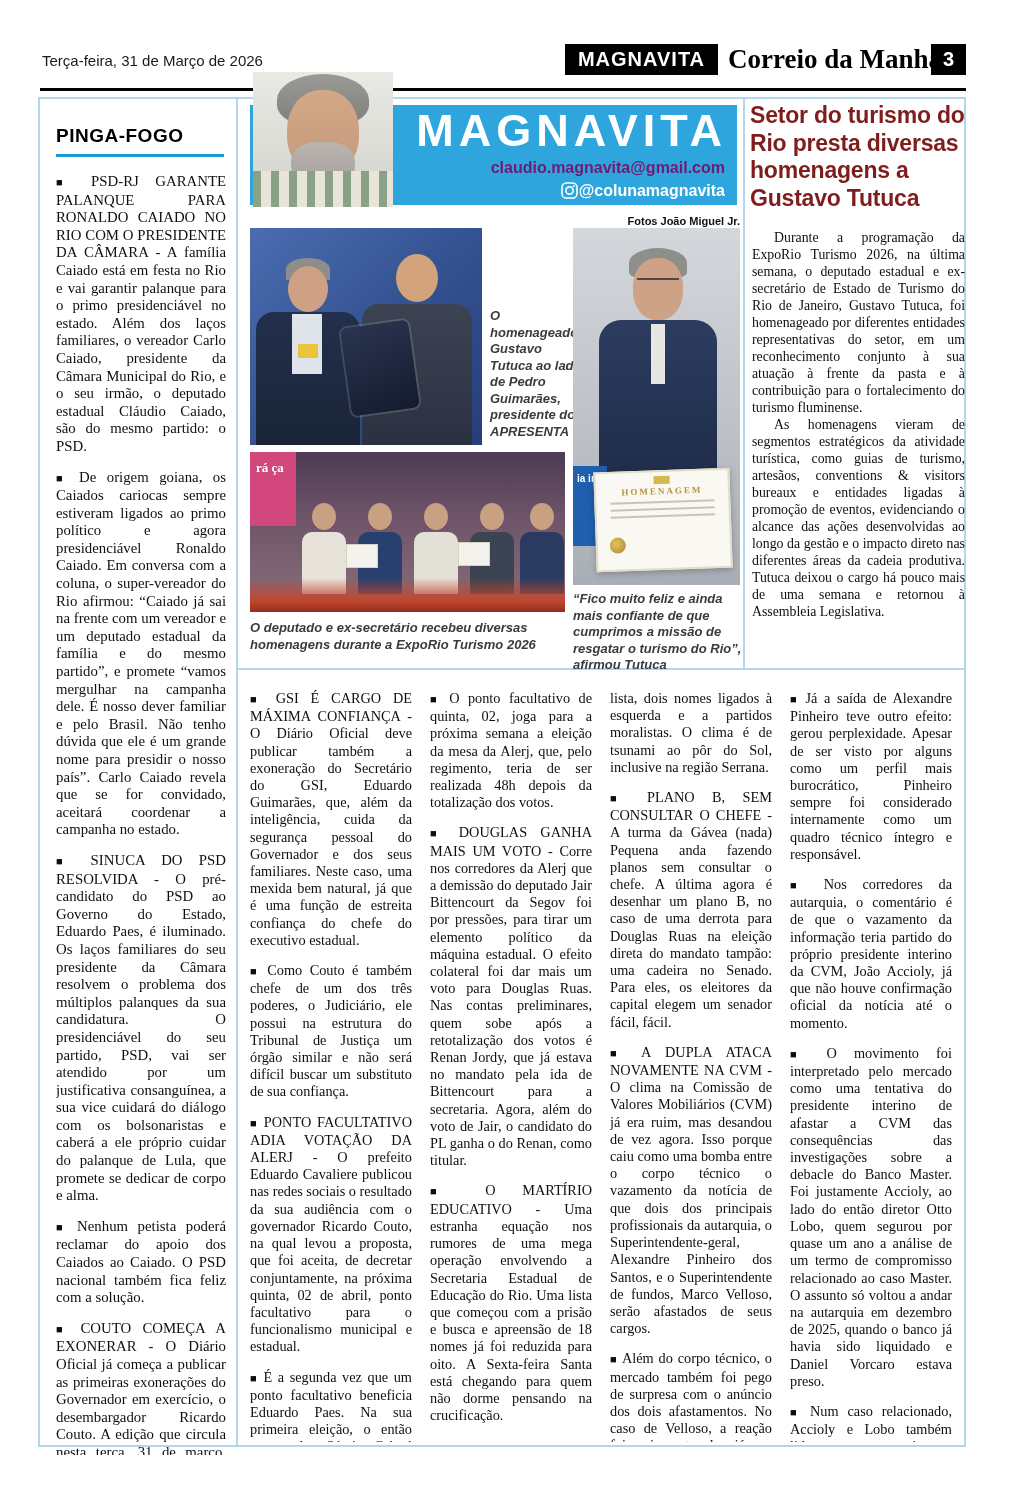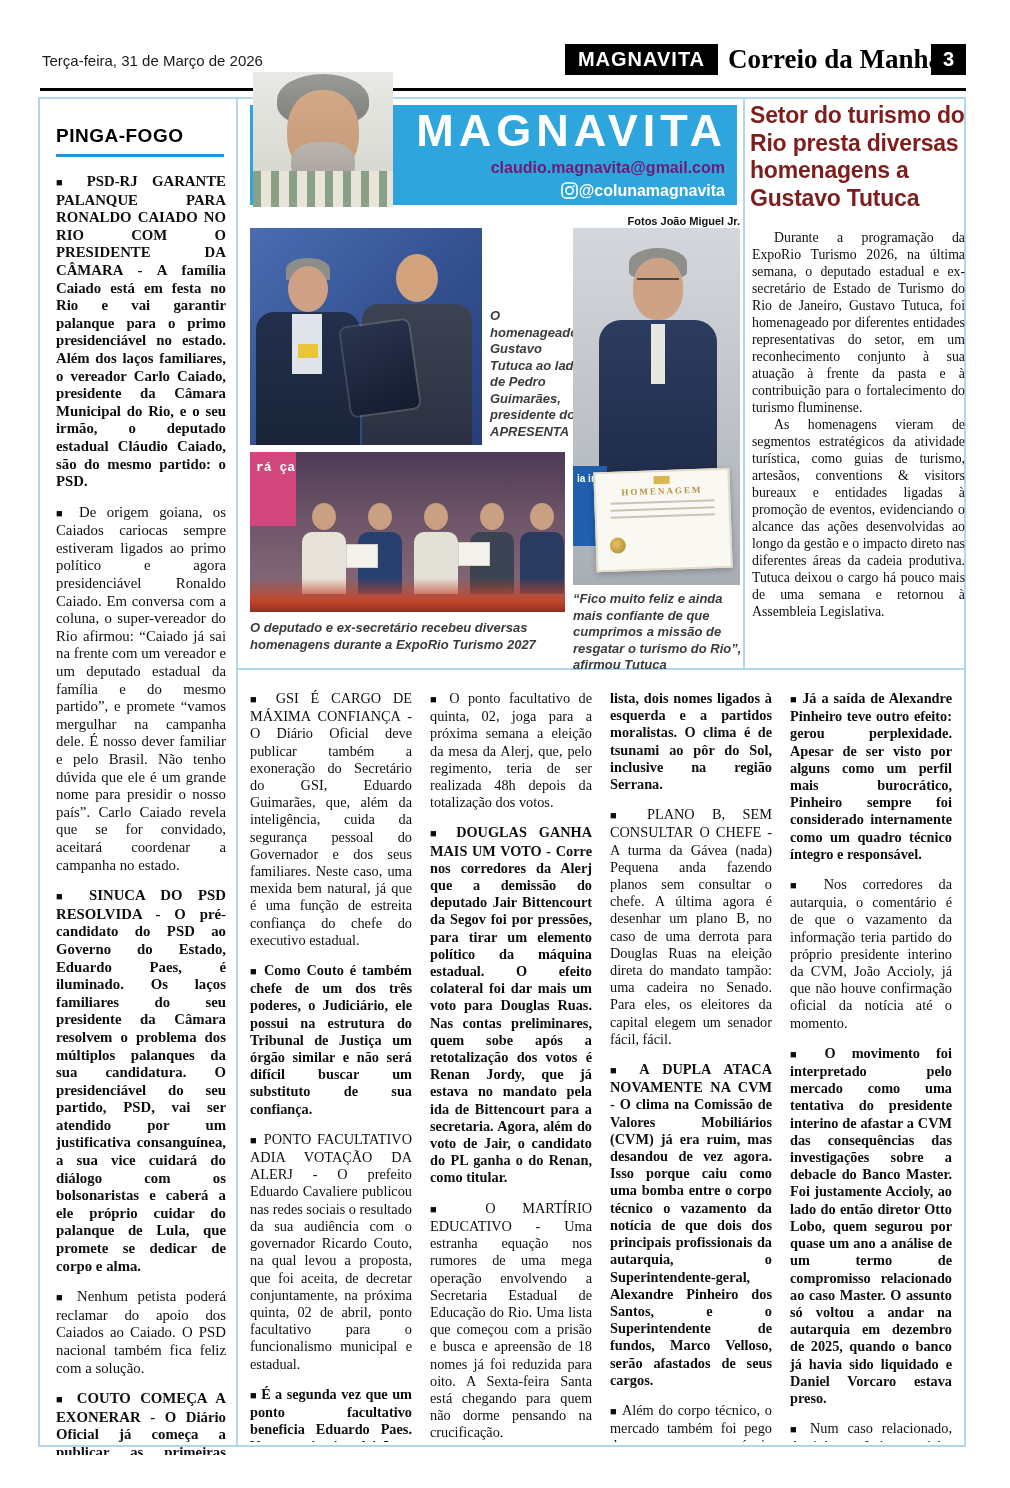--- a/index.html
+++ b/index.html
@@ -24,21 +24,21 @@
   .vline2{position:absolute;left:743px;top:97px;width:2px;height:573px;background:#b2d6ea;}
   .hline{position:absolute;left:236px;top:668px;width:730px;height:2px;background:#b2d6ea;}
   
   .pinga{position:absolute;left:56px;top:106px;width:170px;height:1330px;overflow:hidden;margin-top:19px;}
   .pinga-title{font-family:"Liberation Sans",sans-serif;font-weight:700;font-size:19px;
         letter-spacing:.5px;color:#000;}
   .pinga-rule{width:168px;height:3px;background:#1b9ad2;margin:7px 0 16px 0;}
   
   .item{margin:0 0 13px 0;text-align:justify;font-size:14.3px;line-height:17.2px;}
   .item .bullet{font-size:11px;}
-  .item.bold{font-weight:700;}
+  .item.bold{font-weight:400;}
   .pinga .item{font-size:14.8px;line-height:17.6px;}
   
   .banner{position:absolute;left:250px;top:105px;width:487px;height:100px;background:#2ea6dd;}
   .banner-title{position:absolute;right:10px;top:0px;color:#fff;
         font-family:"Liberation Sans",sans-serif;font-weight:600;font-size:45px;letter-spacing:5px;}
   .banner-email{position:absolute;right:12px;top:54px;color:#701a75;
         font-family:"Liberation Sans",sans-serif;font-weight:700;font-size:16px;}
   .banner-ig{position:absolute;right:12px;top:76px;color:#fff;display:flex;align-items:center;gap:0;
         font-family:"Liberation Sans",sans-serif;font-weight:700;font-size:16px;}
   
@@ -67,21 +67,21 @@
   .p1-headB{position:absolute;left:146px;top:26px;width:42px;height:48px;border-radius:50%;
         background:#d3a37e;}
   .p1-bodyB{position:absolute;left:112px;top:76px;width:110px;height:141px;border-radius:16px 16px 0 0;
         background:linear-gradient(180deg,#3c4352,#2b3140);}
   .p1-plaque{position:absolute;left:96px;top:96px;width:68px;height:88px;border-radius:6px;
         background:linear-gradient(160deg,#2b3550,#141b2e);transform:rotate(-8deg);
         box-shadow:0 0 0 2px rgba(255,255,255,.15);}
   .photo2{left:250px;top:452px;width:315px;height:160px;
         background:linear-gradient(180deg,#4e3a55 0%,#6d5468 40%,#8a6f7a 100%);}
   .p2-sign{position:absolute;left:0;top:0;width:46px;height:74px;background:#d2477c;color:#fff;
-        font-family:Liberation Mono, monospace;font-weight:700;font-size:13px;line-height:24px;
+        font-family:Liberation Serif, serif;font-weight:700;font-size:13px;line-height:24px;
         padding:4px 0 0 6px;box-sizing:border-box;}
   .p2-glow{position:absolute;left:0;bottom:0;width:315px;height:34px;
         background:linear-gradient(180deg,rgba(216,69,42,0) 0%,#c2452c 70%,#8e2f1e 100%);}
   .p2-fig{position:absolute;bottom:18px;}
   .p2-head{width:24px;height:27px;border-radius:50%;background:#caa083;margin:0 auto;}
   .p2-body{width:44px;height:62px;border-radius:10px 10px 0 0;margin-top:2px;}
   .p2-cert{position:absolute;width:30px;height:22px;background:#f4f2ec;border:1px solid #d8d2c2;}
   .photo3{left:573px;top:228px;width:167px;height:357px;
         background:linear-gradient(180deg,#d4d7db 0%,#c2c6cc 45%,#a9aeb6 100%);}
   .p3-panel{position:absolute;left:0;top:238px;width:34px;height:80px;background:#1f5fae;color:#fff;
@@ -224,21 +224,21 @@
         <div class="p2-body" style="background:#3c4352;"></div>
       </div>
     <div class="p2-fig" style="left:270px;">
         <div class="p2-head"></div>
         <div class="p2-body" style="background:#2a3a60;"></div>
       </div>
     <div class="p2-cert" style="left:96px;bottom:44px;"></div>
     <div class="p2-cert" style="left:208px;bottom:46px;"></div>
     <div class="p2-glow"></div>
   </div>
-  <div class="caption cap2">O deputado e ex-secretário recebeu diversas homenagens durante a ExpoRio Turismo 2027</div>
+  <div class="caption cap2">O deputado e ex-secretário recebeu diversas homenagens durante a ExpoRio Turismo 2026</div>
 
   <div class="headline">Setor do turismo do Rio presta diversas homenagens a Gustavo Tutuca</div>
   <div class="article">
     <p>Durante a programação da ExpoRio Turismo 2026, na última semana, o deputado estadual e ex-secretário de Estado de Turismo do Rio de Janeiro, Gustavo Tutuca, foi homenageado por diferentes entidades representativas do setor, em um reconhecimento conjunto à sua atuação à frente da pasta e à contribuição para o fortalecimento do turismo fluminense.</p>
     <p>As homenagens vieram de segmentos estratégicos da atividade turística, como guias de turismo, artesãos, conventions &amp; visitors bureaux e entidades ligadas à promoção de eventos, evidenciando o alcance das ações desenvolvidas ao longo da gestão e o impacto direto nas diferentes áreas da cadeia produtiva. Tutuca deixou o cargo há pouco mais de uma semana e retornou à Assembleia Legislativa.</p>
   </div>
 
   <div class="bottom">
     <div class="bcol">
         <p class="item"><span class="bullet">■ </span><span class="lead">GSI É CARGO DE MÁXIMA CONFIANÇA - </span>O Diário Oficial deve publicar também a exoneração do Secretário do GSI, Eduardo Guimarães, que, além da inteligência, cuida da segurança pessoal do Governador e dos seus familiares. Neste caso, uma mexida bem natural, já que é uma função de estreita confiança do chefe do executivo estadual.</p>

